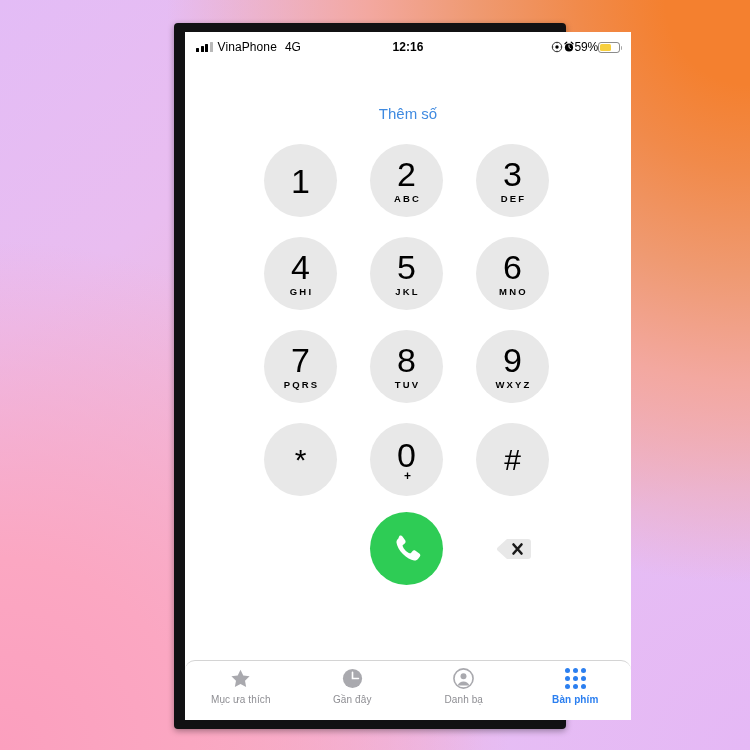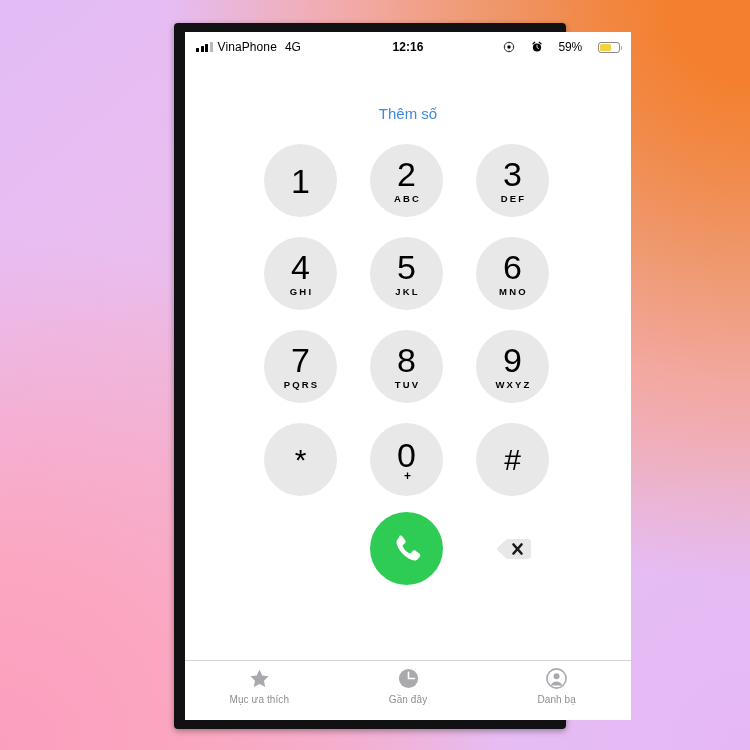--- a/index.html
+++ b/index.html
@@ -26,21 +26,21 @@
     position:absolute;left:11px;top:9px;width:446px;height:688px;
     background:#ffffff;overflow:hidden;
   }
   
   .statusbar{
     position:relative;height:26px;display:flex;align-items:center;
     padding:2px 11px 0 11px;font-size:11.5px;color:#000;
   }
   .sb-left{display:flex;align-items:center;gap:5px;}
   .sb-center{position:absolute;left:0;right:0;text-align:center;font-weight:bold;font-size:12px;letter-spacing:.1px;pointer-events:none;}
-  .sb-right{margin-left:auto;display:flex;align-items:center;gap:16px;position:relative;z-index:2;}
+  .sb-right{margin-left:auto;display:flex;align-items:center;gap:0;position:relative;z-index:2;}
   .bars{display:flex;align-items:flex-end;gap:1.5px;height:10px;}
   .bars i{display:block;width:3px;background:#000;border-radius:.5px;}
   .bars i:nth-child(1){height:4px;}
   .bars i:nth-child(2){height:6px;}
   .bars i:nth-child(3){height:8px;}
   .bars i:nth-child(4){height:10px;background:#b8b8b8;}
   .carrier{font-size:12px;letter-spacing:.1px;}
   .net{font-size:12px;margin-left:3px;}
   .pct{font-size:12px;letter-spacing:-.2px;}
   .batt{position:relative;width:22px;height:11px;border:1px solid rgba(0,0,0,.45);border-radius:3px;box-sizing:border-box;}
@@ -67,21 +67,21 @@
   .callrow{margin-top:16px;display:grid;grid-template-columns:repeat(3,76px);
            justify-content:center;column-gap:30px;align-items:center;}
   .callbtn{
     grid-column:2;width:73px;height:73px;border-radius:50%;background:#2ecc55;
     display:flex;align-items:center;justify-content:center;cursor:pointer;
   }
   .delbtn{grid-column:3;display:flex;align-items:center;justify-content:center;cursor:pointer;}
   
   .tabbar{
     position:absolute;left:0;right:0;bottom:0;height:54px;background:#fff;
-    border-top:1px solid #d4d4d4;display:flex;align-items:flex-start;padding-top:5px;
+    border-top:1px solid #d4d4d4;display:flex;align-items:flex-start;padding-top:5px;border-radius:10px;
   }
   .tab{flex:1;display:flex;flex-direction:column;align-items:center;gap:3px;cursor:pointer;}
   .tab .ic{height:25px;display:flex;align-items:center;justify-content:center;}
   .tab .lb{font-size:10px;color:#8e8e93;letter-spacing:.1px;white-space:nowrap;}
   .tab.active .lb{color:#2b7ff0;font-weight:bold;}
   .dots{display:grid;grid-template-columns:repeat(3,5px);grid-template-rows:repeat(3,5px);gap:3px;}
   .dots i{display:block;width:5px;height:5px;border-radius:50%;background:#2b7ff0;}
 </style>
 </head>
 <body>
@@ -215,17 +215,33 @@
         <span class="ic">
           <svg width="23" height="23" viewBox="0 0 24 24">
             <circle cx="12" cy="12" r="10" fill="none" stroke="#a9a9ae" stroke-width="1.7"></circle>
             <circle cx="12" cy="9.6" r="3.1" fill="#a9a9ae"></circle>
             <path d="M5.8 19.2c1.2-2.6 3.5-4 6.2-4s5 1.4 6.2 4" fill="#a9a9ae"></path>
           </svg>
         </span>
         <span class="lb">Danh bạ</span>
       </div>
 
+      <div class="tab active">
+        <span class="ic">
+          <span class="dots">
+              <i></i>
+              <i></i>
+              <i></i>
+              <i></i>
+              <i></i>
+              <i></i>
+              <i></i>
+              <i></i>
+              <i></i>
+            </span>
+        </span>
+        <span class="lb">Bàn phím</span>
+      </div>
 
 
     </div>
   </div>
 </div>
 
 </body></html>

